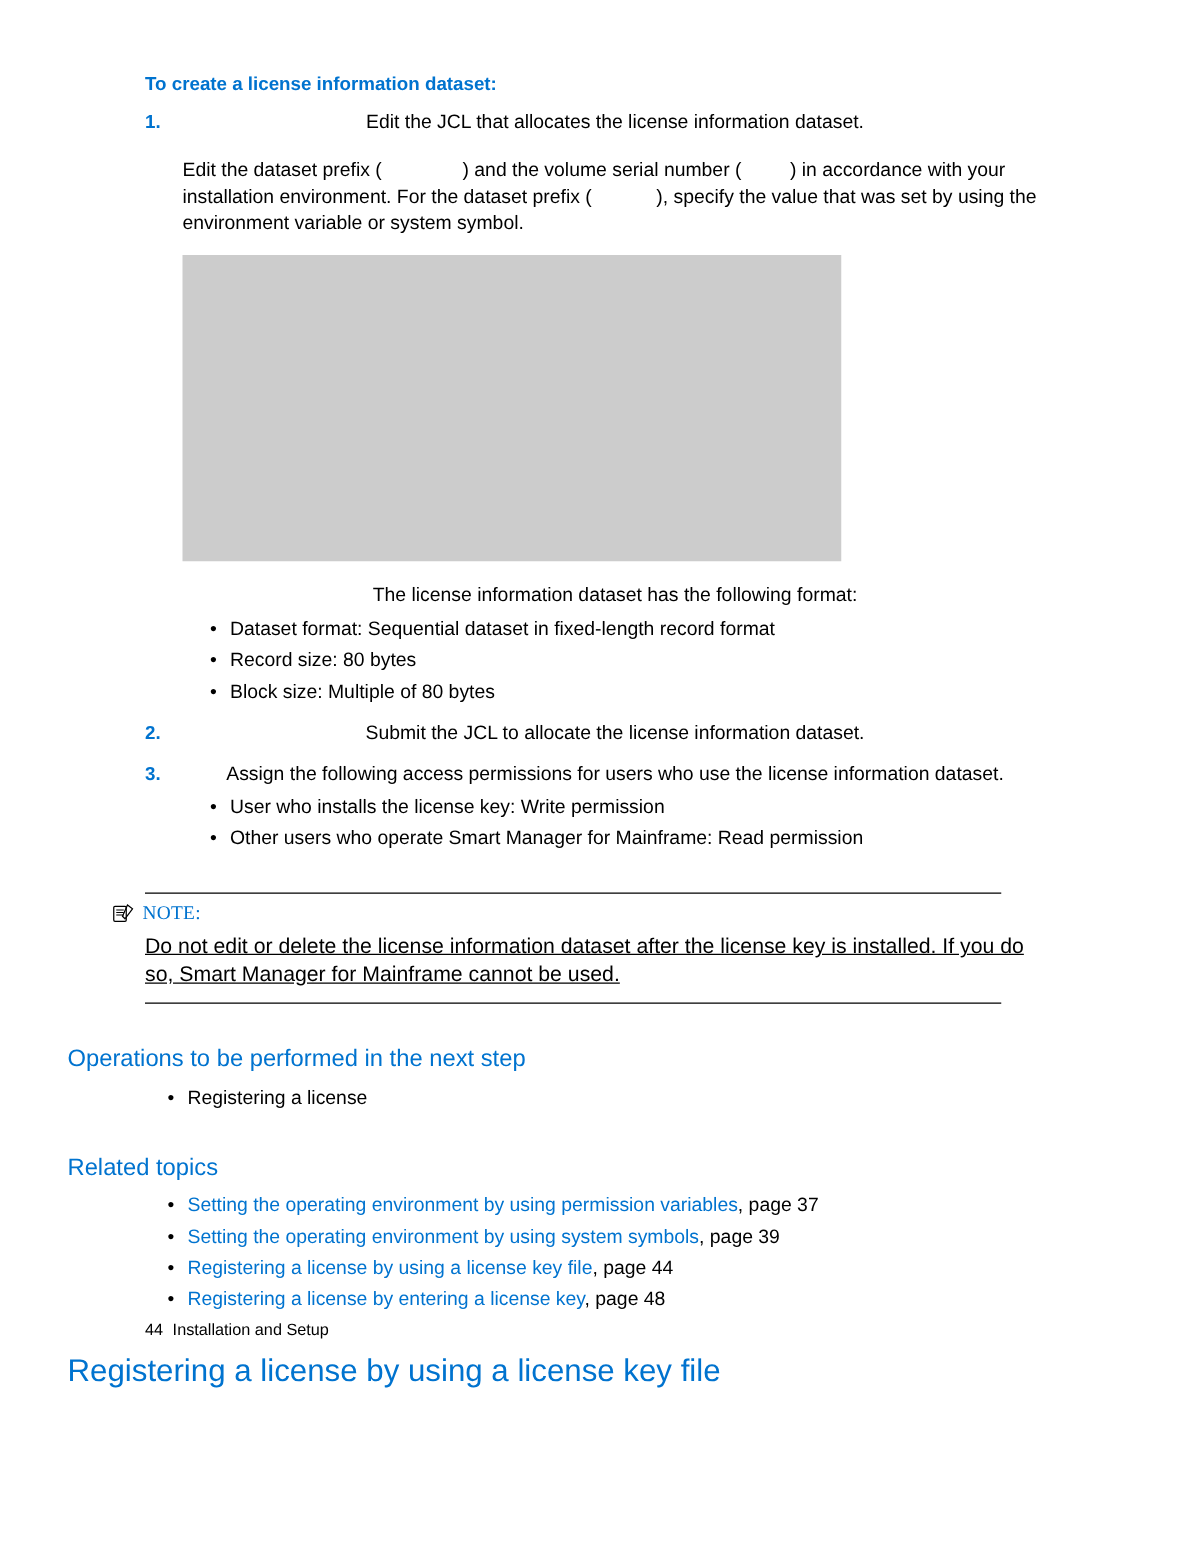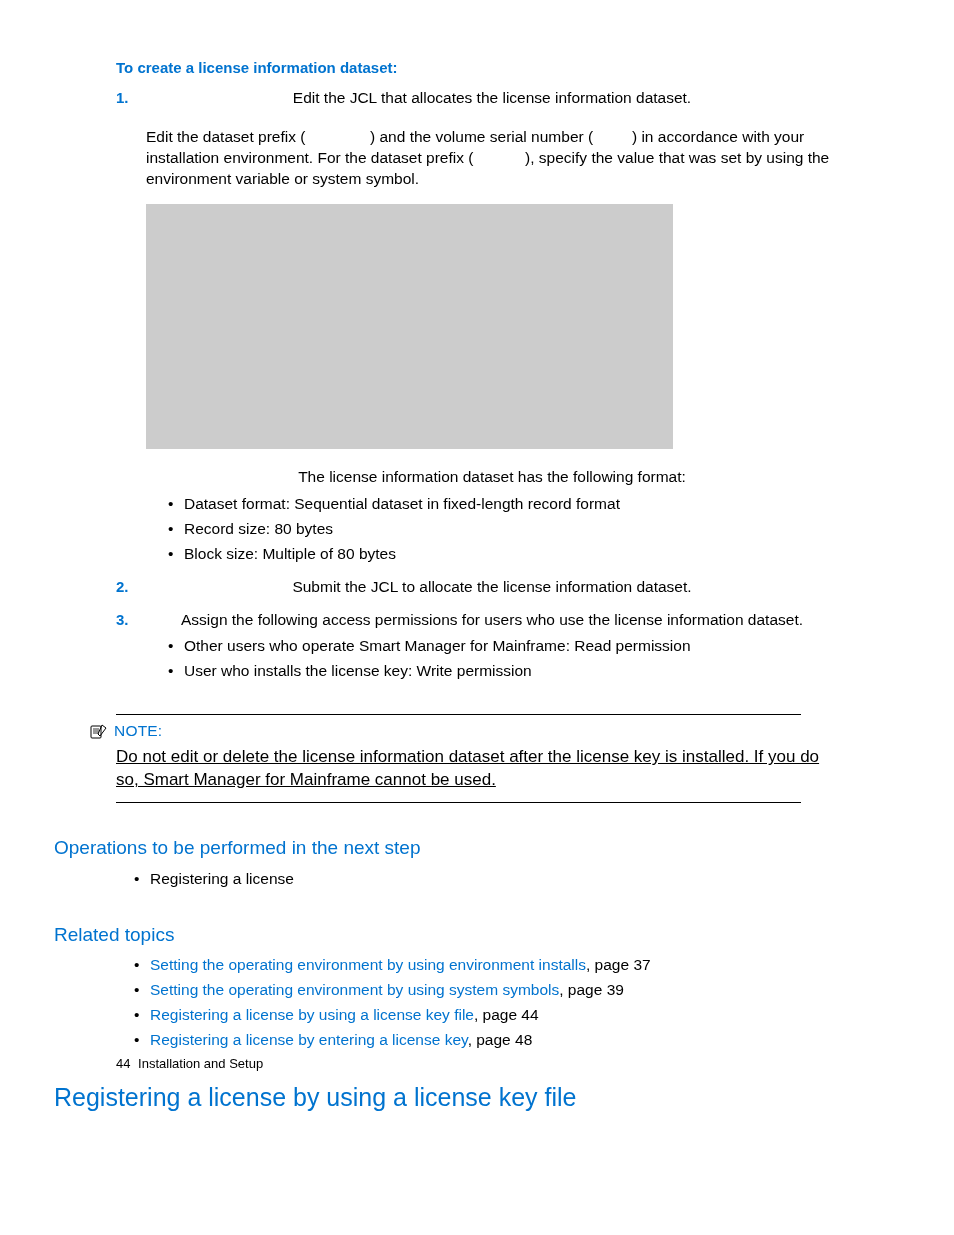--- a/index.html
+++ b/index.html
@@ -87,20 +87,21 @@
     border-top: 1px solid #000;
     margin: 10px 0 0 0;
     width: 685px;
   }
   .note-head {
     display: flex;
     align-items: center;
     gap: 6px;
     margin-bottom: 4px;
     margin-left: -26px;
+    font-family: Liberation Serif, serif;
   }
   .note-label {
     color: #0073cf;
     font-size: 15.5px;
     letter-spacing: 0.2px;
   }
   .note-body {
     font-size: 17px;
     text-decoration: underline;
   }
@@ -182,22 +183,22 @@
       <div class="body">
         <p class="para">Submit the JCL to allocate the license information dataset.</p>
       </div>
     </div>
 
     <div class="li">
       <div class="num">3.</div>
       <div class="body">
         <p class="para">Assign the following access permissions for users who use the license information dataset.</p>
         <ul class="sub-ul">
+          <li>User who installs the license key: Write permission</li>
           <li>Other users who operate Smart Manager for Mainframe: Read permission</li>
-          <li>User who installs the license key: Write permission</li>
         </ul>
       </div>
     </div>
 
   </div>
 
   <div class="note-wrap">
     <hr class="hr">
     <div class="note-head">
       <span class="note-icon">
@@ -216,21 +217,21 @@
   </div>
 
   <div class="h3">Operations to be performed in the next step</div>
   <ul class="topic-ul">
     <li>Registering a license</li>
   </ul>
 
   <div class="h3">Related topics</div>
   <ul class="topic-ul">
     <li>
-      <span class="link">Setting the operating environment by using environment installs</span><span>, page 37</span>
+      <span class="link">Setting the operating environment by using permission variables</span><span>, page 37</span>
     </li>
     <li>
       <span class="link">Setting the operating environment by using system symbols</span><span>, page 39</span>
     </li>
     <li>
       <span class="link">Registering a license by using a license key file</span><span>, page 44</span>
     </li>
     <li>
       <span class="link">Registering a license by entering a license key</span><span>, page 48</span>
     </li>

